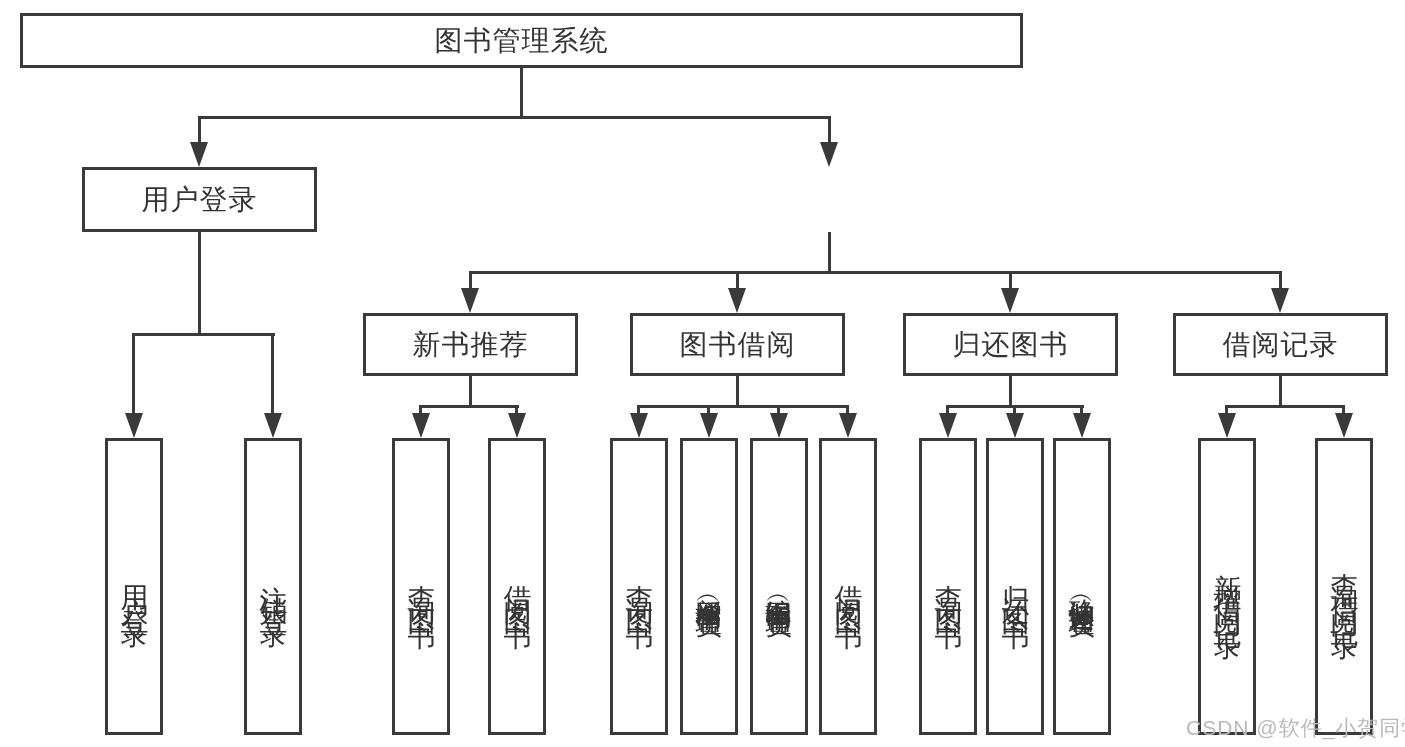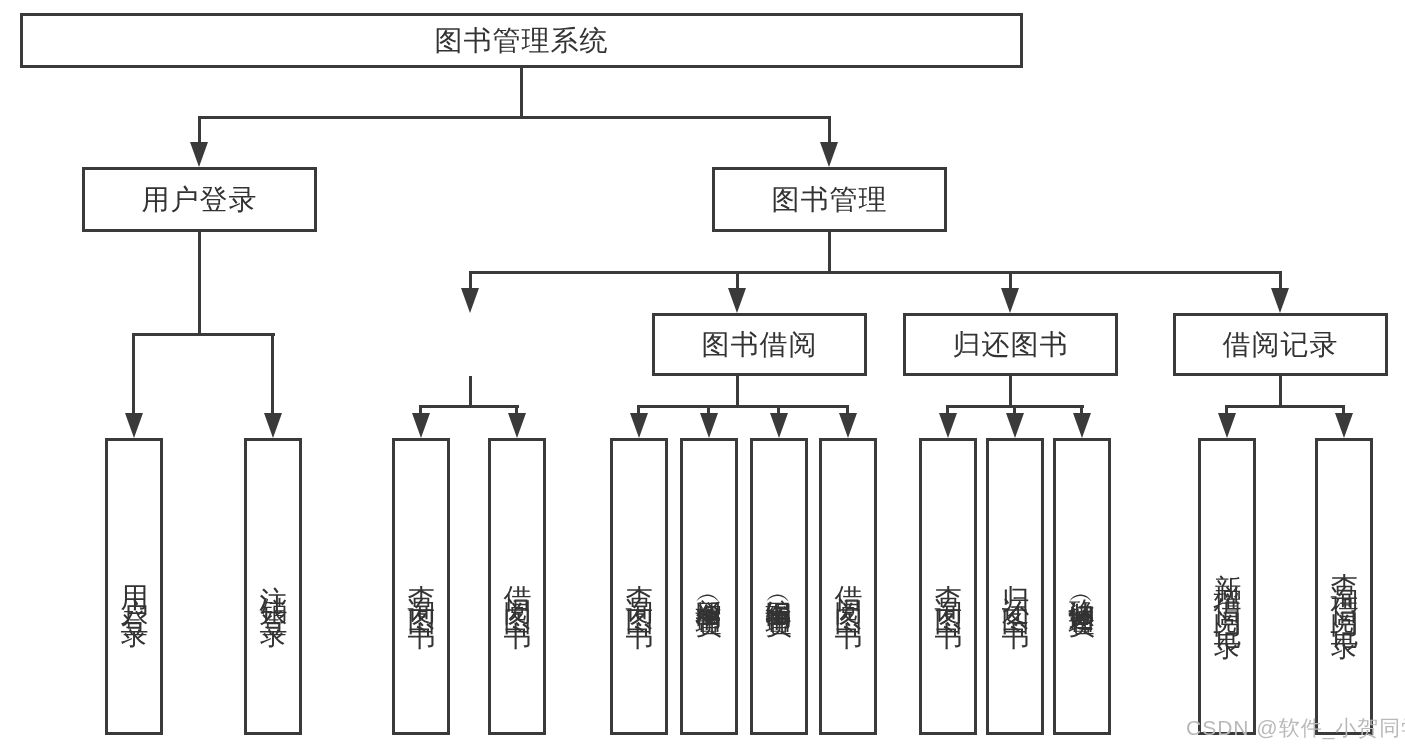--- a/index.html
+++ b/index.html
@@ -74,25 +74,25 @@
 
 <div id="stage">
 
   <div class="box" style="left:20px;top:13px;width:1003px;height:55px">
     <span>图书管理系统</span>
   </div>
 
   <div class="box" style="left:82px;top:167px;width:235px;height:65px">
     <span>用户登录</span>
   </div>
-  <div class="box" style="left:712px;top:167px;width:235px;height:65px">
-    <span>图书管理</span>
-  </div>
-
-  <div class="box" style="left:652px;top:313px;width:215px;height:63px">
+
+  <div class="box" style="left:363px;top:313px;width:215px;height:63px">
+    <span>新书推荐</span>
+  </div>
+  <div class="box" style="left:630px;top:313px;width:215px;height:63px">
     <span>图书借阅</span>
   </div>
   <div class="box" style="left:903px;top:313px;width:215px;height:63px">
     <span>归还图书</span>
   </div>
   <div class="box" style="left:1173px;top:313px;width:215px;height:63px">
     <span>借阅记录</span>
   </div>
 
   <div class="vbox" style="left:105px">

